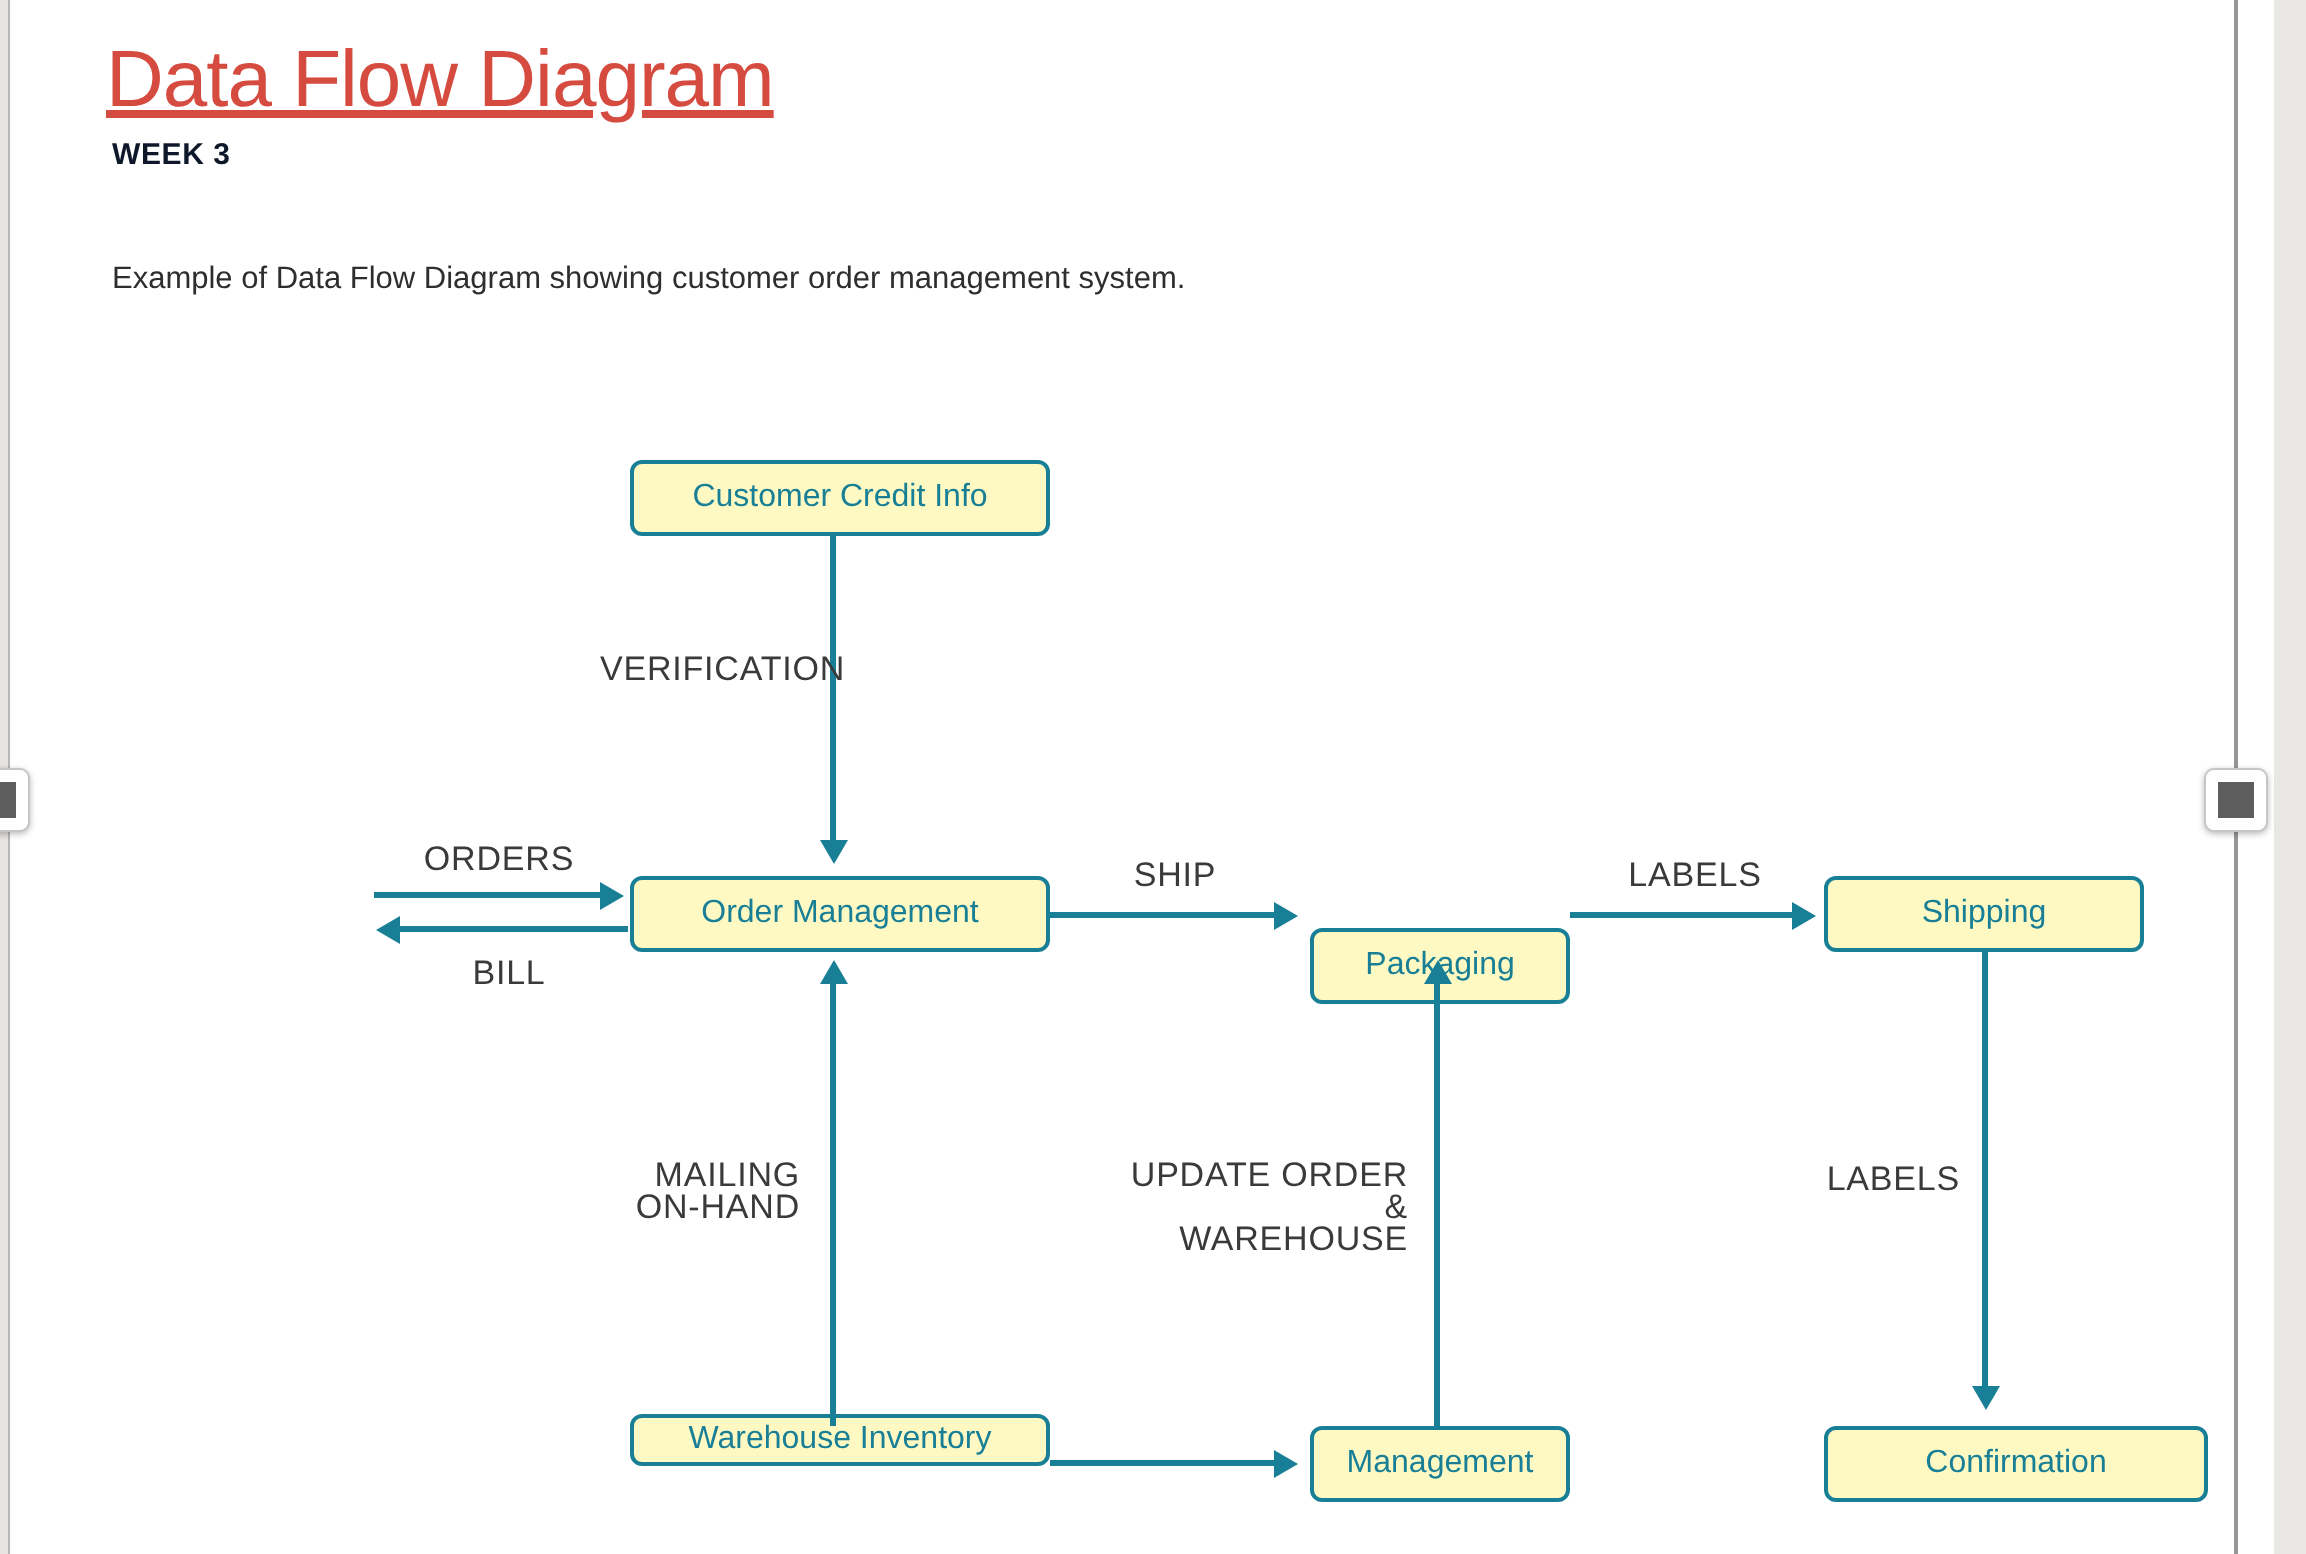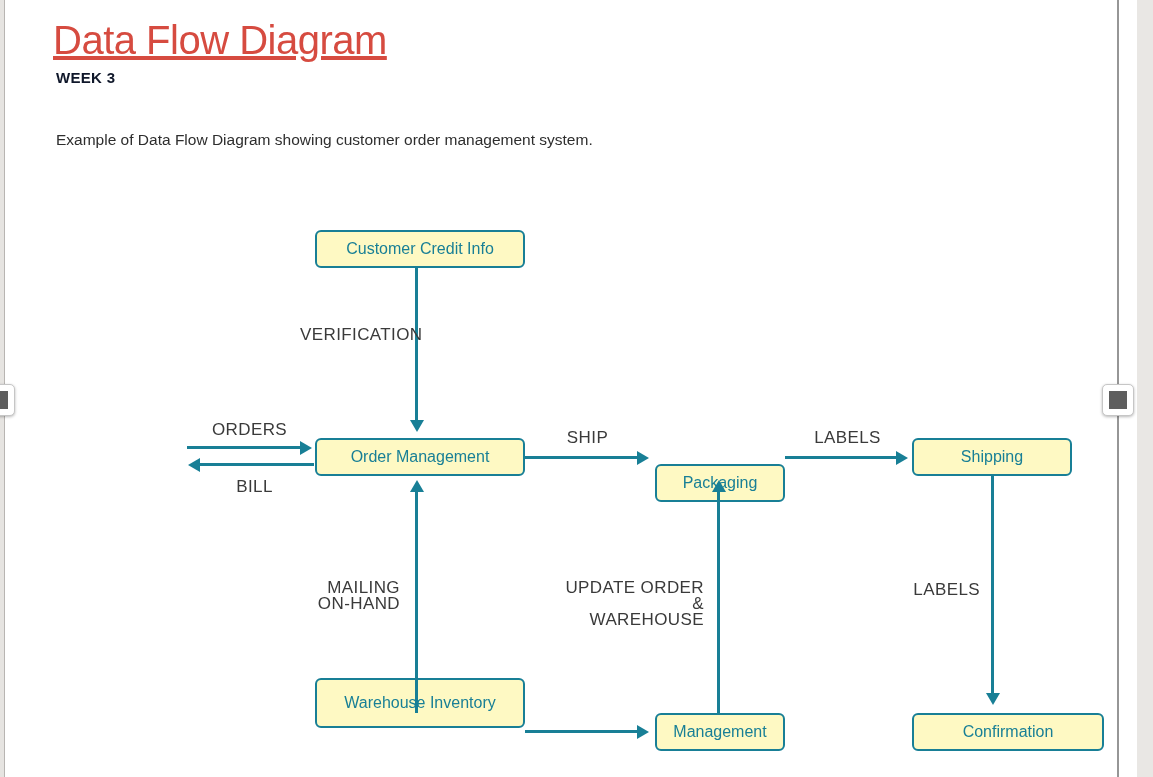--- a/index.html
+++ b/index.html
@@ -23,21 +23,21 @@
   .subtitle{position:absolute;left:56px;top:69px;font-size:15px;font-weight:700;color:#0f172a;letter-spacing:.3px;}
   .description{position:absolute;left:56px;top:131px;font-size:15.5px;color:#2e2e2e;}
   
   .node{position:absolute;box-sizing:border-box;border:2px solid #187f96;border-radius:6px;background:#fef9c3;
     color:#187f96;font-size:16px;display:flex;align-items:center;justify-content:center;}
   .n-ccinfo{left:315px;top:230px;width:210px;height:38px;}
   .n-customers{left:50px;top:438px;width:137px;height:38px;}
   .n-ordermgmt{left:315px;top:438px;width:210px;height:38px;}
   .n-packaging{left:655px;top:438px;width:130px;height:38px;margin-top:26px;}
   .n-shipping{left:912px;top:438px;width:160px;height:38px;}
-  .n-warehouse{left:315px;top:678px;width:210px;height:50px;}
+  .n-warehouse{left:315px;top:707px;width:210px;height:26px;}
   .n-fulfillment{left:655px;top:713px;width:130px;height:38px;}
   .n-confirmation{left:912px;top:713px;width:192px;height:38px;}
   
   .line{position:absolute;background:#187f96;}
   .ah{position:absolute;width:0;height:0;}
   .ah-right{border-top:7px solid transparent;border-bottom:7px solid transparent;border-left:12px solid #187f96;}
   .ah-left{border-top:7px solid transparent;border-bottom:7px solid transparent;border-right:12px solid #187f96;}
   .ah-down{border-left:7px solid transparent;border-right:7px solid transparent;border-top:12px solid #187f96;}
   .ah-up{border-left:7px solid transparent;border-right:7px solid transparent;border-bottom:12px solid #187f96;}
   .l-verification{left:415px;top:268px;width:3px;height:154px;}

